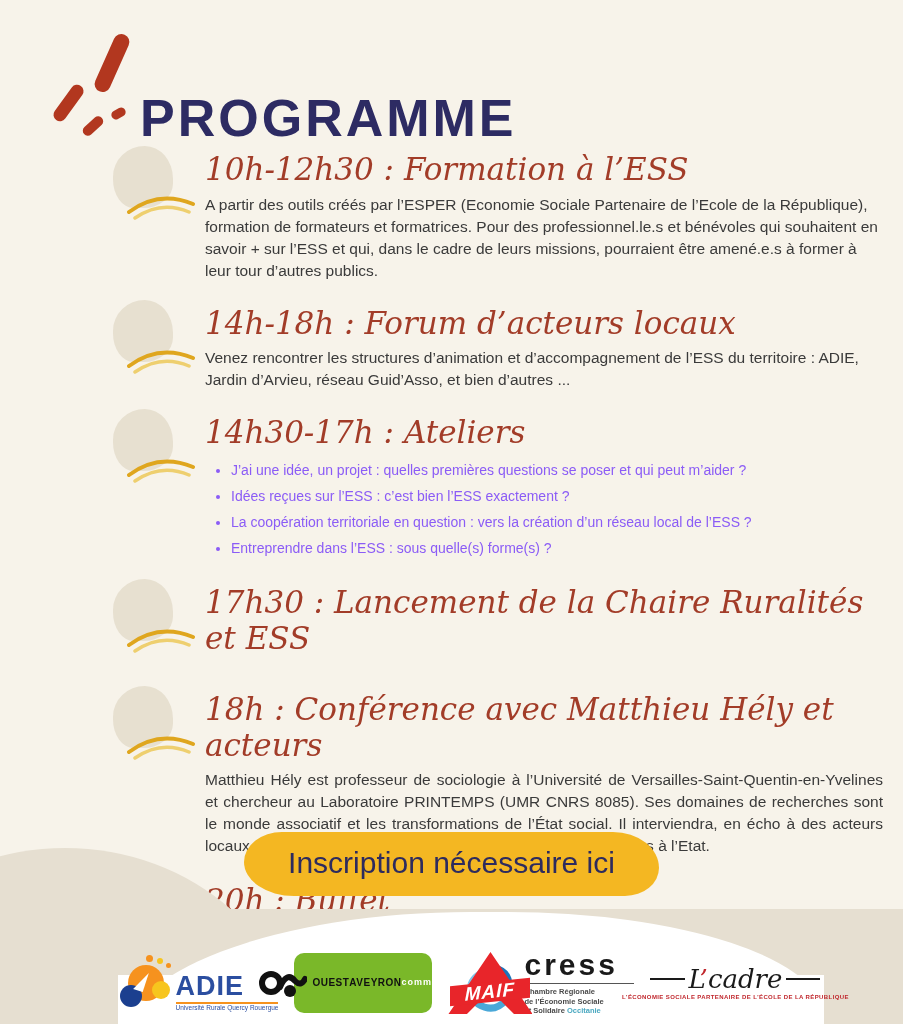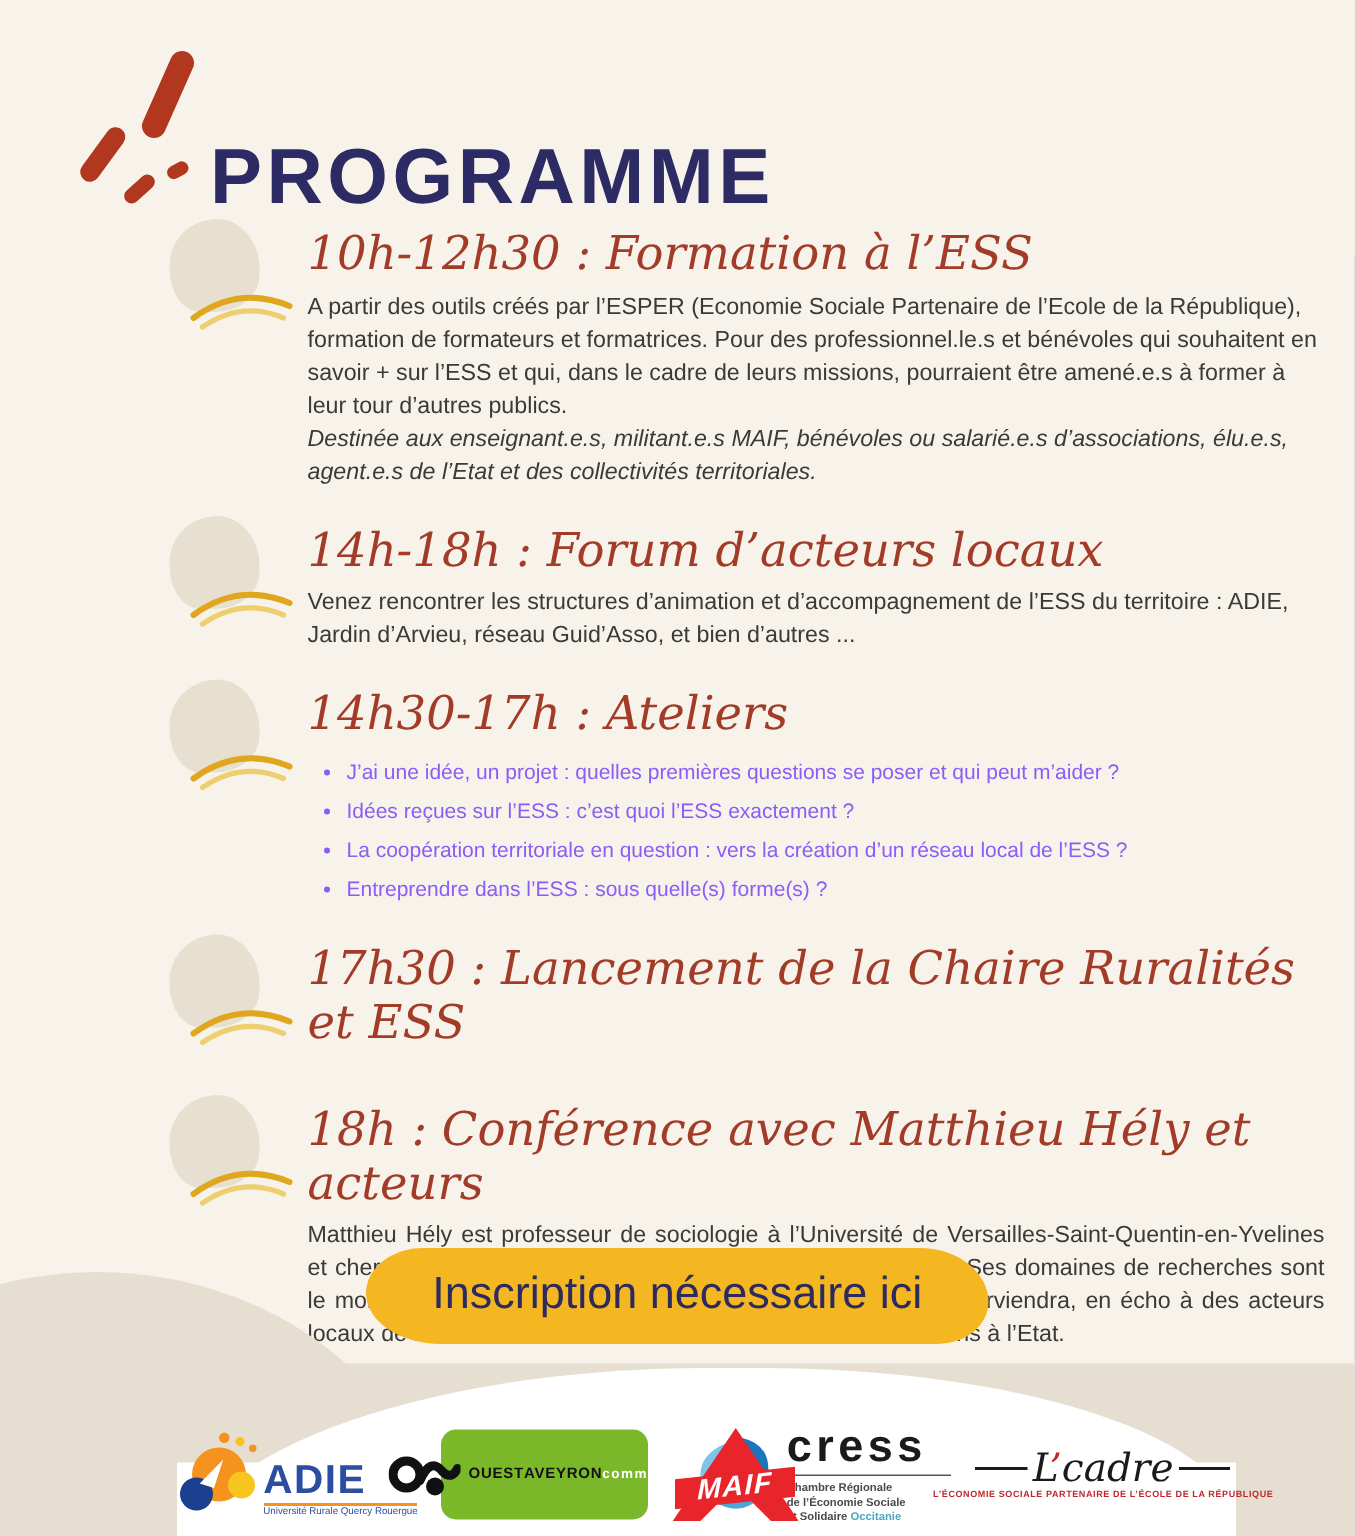--- a/index.html
+++ b/index.html
@@ -103,21 +103,21 @@
 
   
   .logo-maif { position:relative; width:84px; height:62px; }
   .maif-shape { position:absolute; left:0; top:0; width:84px; height:62px; background:#e8252a;
     clip-path:polygon(50% 0, 100% 100%, 78% 100%, 50% 62%, 22% 100%, 0 100%); }
   .maif-band { position:absolute; left:2px; top:30px; width:80px; height:20px; background:#e8252a;
     transform:skewY(-6deg); display:flex; align-items:center; justify-content:center; }
   .maif-txt { color:#ffffff; font-weight:bold; font-style:italic; font-size:19px; letter-spacing:1px; }
 
   
-  .logo-cress { display:flex; align-items:center; gap:6px; }
+  .logo-cress { display:flex; align-items:flex-end; gap:6px; }
   .cress-txt { display:flex; flex-direction:column; }
   .cress-name { font-size:30px; font-weight:bold; color:#1a1a1a; letter-spacing:3px; line-height:1;
     border-bottom:1px solid #555; padding-bottom:3px; margin-bottom:3px; }
   .cress-tag { font-size:7.5px; font-weight:bold; color:#4a4a4a; line-height:1.25; width:110px; }
   .cress-region { color:#4aa8c0; }
 
   
   .logo-esper { display:flex; flex-direction:column; align-items:center; width:170px; }
   .esper-name-row { display:flex; align-items:center; width:100%; }
   .esper-line { flex:1; height:2px; background:#1a1a1a; }
@@ -144,21 +144,20 @@
     <div class="section sec-gap-md">
       <div class="bubble-wrap">
         <div class="bubble"></div>
         <svg class="bubble-arcs" width="72" height="30">
           <path d="M4 22 Q 34 0 68 14" stroke="#dfa61e" fill="none" stroke-width="4" stroke-linecap="round"></path>
           <path d="M10 28 Q 36 10 64 22" stroke="#eecf6f" fill="none" stroke-width="3.5" stroke-linecap="round"></path>
         </svg>
       </div>
       <h2 class="heading">10h-12h30 : Formation à l’ESS</h2>
       <p class="body-text">A partir des outils créés par l’ESPER (Economie Sociale Partenaire de l’Ecole de la République), formation de formateurs et formatrices. Pour des professionnel.le.s et bénévoles qui souhaitent en savoir + sur l’ESS et qui, dans le cadre de leurs missions, pourraient être amené.e.s à former à leur tour d’autres publics.</p>
-      <p class="note-text">Destinée aux enseignant.e.s, militant.e.s MAIF, bénévoles ou salarié.e.s d’associations, élu.e.s, agent.e.s de l’Etat et des collectivités territoriales.</p>
     </div>
 
     <div class="section sec-gap-md">
       <div class="bubble-wrap">
         <div class="bubble"></div>
         <svg class="bubble-arcs" width="72" height="30">
           <path d="M4 22 Q 34 0 68 14" stroke="#dfa61e" fill="none" stroke-width="4" stroke-linecap="round"></path>
           <path d="M10 28 Q 36 10 64 22" stroke="#eecf6f" fill="none" stroke-width="3.5" stroke-linecap="round"></path>
         </svg>
       </div>
@@ -170,21 +169,21 @@
       <div class="bubble-wrap">
         <div class="bubble"></div>
         <svg class="bubble-arcs" width="72" height="30">
           <path d="M4 22 Q 34 0 68 14" stroke="#dfa61e" fill="none" stroke-width="4" stroke-linecap="round"></path>
           <path d="M10 28 Q 36 10 64 22" stroke="#eecf6f" fill="none" stroke-width="3.5" stroke-linecap="round"></path>
         </svg>
       </div>
       <h2 class="heading">14h30-17h : Ateliers</h2>
       <ul class="bullets">
         <li>J’ai une idée, un projet : quelles premières questions se poser et qui peut m’aider ?</li>
-        <li>Idées reçues sur l’ESS : c’est quoi l’ESS exactement ?</li>
+        <li>Idées reçues sur l’ESS : c’est bien l’ESS exactement ?</li>
         <li>La coopération territoriale en question : vers la création d’un réseau local de l’ESS ?</li>
         <li>Entreprendre dans l’ESS : sous quelle(s) forme(s) ?</li>
       </ul>
     </div>
 
     <div class="section sec-gap-xl">
       <div class="bubble-wrap">
         <div class="bubble"></div>
         <svg class="bubble-arcs" width="72" height="30">
           <path d="M4 22 Q 34 0 68 14" stroke="#dfa61e" fill="none" stroke-width="4" stroke-linecap="round"></path>

